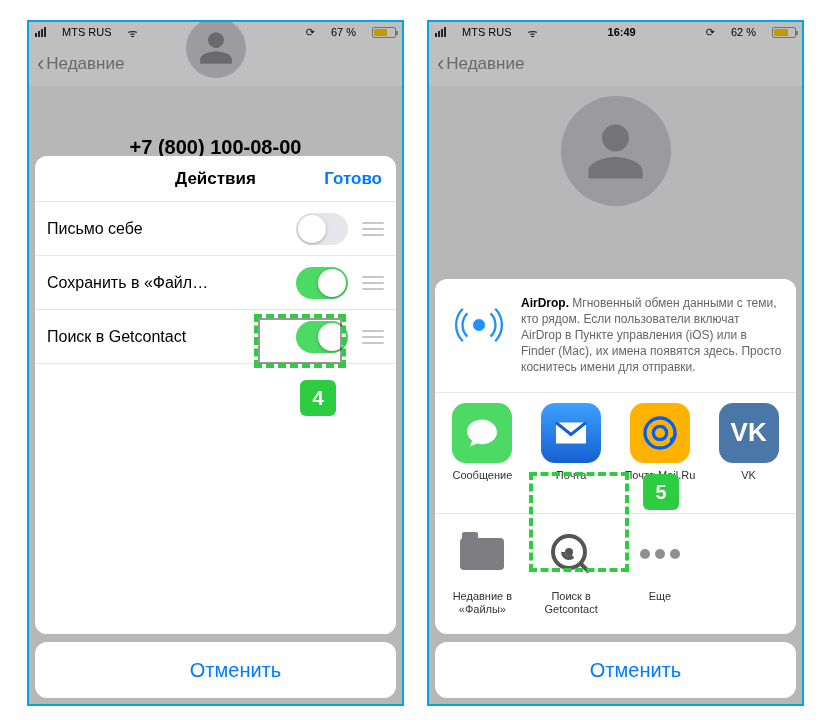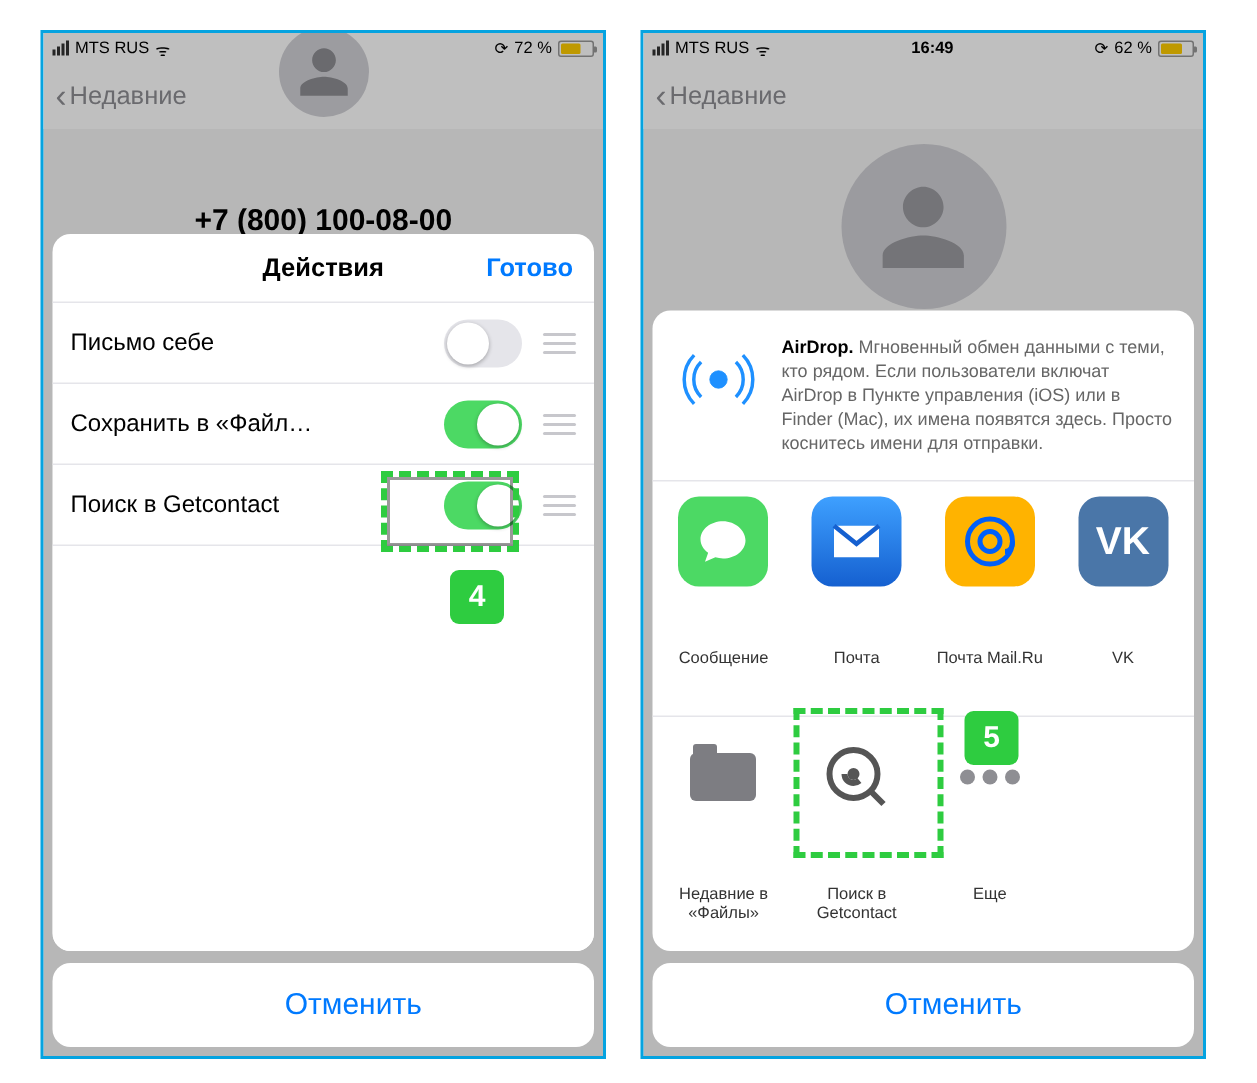--- a/index.html
+++ b/index.html
@@ -1,21 +1,21 @@
 <!DOCTYPE html>
 <html><head>
 <meta charset="utf-8">
 <style>
   * { box-sizing: border-box; margin: 0; padding: 0; }
   body { font-family: -apple-system, "Helvetica Neue", Arial, sans-serif; background: #fff; width: 838px; height: 722px; position: relative; }
   .phone { position: absolute; border: 2px solid #05a3e0; background: #f5f5f5; overflow: hidden; }
   .phone-left { left: 27px; top: 20px; width: 377px; height: 686px; }
   .phone-right { left: 427px; top: 20px; width: 377px; height: 686px; }
   .statusbar { height: 20px; display: flex; align-items: center; justify-content: space-between; padding: 0 6px; font-size: 11px; background: #fff; }
-  .sb-left, .sb-right { display: flex; align-items: center; gap: 4px; text-align: right; }
+  .sb-left, .sb-right { display: flex; align-items: center; gap: 16px; text-align: right; }
   .sig-bars { display: inline-flex; align-items: flex-end; gap: 1px; }
   .sig-bars span { width: 2px; background: #333; display: inline-block; }
   .sig-bars span:nth-child(1){height:4px}.sig-bars span:nth-child(2){height:6px}.sig-bars span:nth-child(3){height:8px}.sig-bars span:nth-child(4){height:10px}
   .battery { width: 24px; height: 11px; border: 1px solid #999; border-radius: 2px; position: relative; }
   .battery::after { content:""; position:absolute; right:-3px; top:3px; width:2px; height:4px; background:#999; border-radius:0 1px 1px 0;}
   .battery-fill { position:absolute; left:1px; top:1px; bottom:1px; width:60%; background:#ffcc00; border-radius:1px;}
   .nav { height: 44px; display:flex; align-items:center; padding:0 8px; background:#fff; }
   .back { color:#8e8e93; font-size:17px; display:flex;align-items:center;gap:2px;}
   .chev { font-size:22px; }
   .avatar-center { position:absolute; left:50%; transform:translateX(-50%); }
@@ -45,21 +45,21 @@
   .panel .filler{height:270px;background:#fff;}
   .hilit{position:absolute;border:4px dashed #2ecc40;pointer-events:none;}
   .badge{position:absolute;width:36px;height:36px;background:#2ecc40;color:#fff;border-radius:6px;display:flex;align-items:center;justify-content:center;font-weight:700;font-size:20px;}
   .share-top{display:flex;gap:12px;padding:16px 14px;}
   .airdrop-icon{flex:0 0 60px;height:60px;border-radius:12px;display:flex;align-items:center;justify-content:center;}
   .airdrop-text{font-size:12px;color:#666;line-height:1.35;}
   .airdrop-text b{color:#000;}
   .share-grid{display:flex;padding:10px 6px 18px;gap:6px;border-top:1px solid #e5e5ea;}
   .share-cell{flex:1;display:flex;flex-direction:column;align-items:center;gap:6px;justify-content:center;}
   .app-icon{width:60px;height:60px;border-radius:14px;display:flex;align-items:center;justify-content:center;color:#fff;}
-  .app-label{font-size:11px;color:#333;text-align:center;line-height:1.2;min-height:26px;margin-top:36px;}
+  .app-label{font-size:11px;color:#333;text-align:center;line-height:1.2;min-height:26px;}
   .action-cell .app-icon{background:#fff;border-radius:10px;}
   .more-dots{display:flex;gap:5px;}
   .more-dots span{width:10px;height:10px;border-radius:50%;background:#8e8e93;}
   .folder-ico{width:44px;height:32px;background:#7d7d82;border-radius:4px;position:relative;}
   .folder-ico::before{content:"";position:absolute;top:-6px;left:2px;width:16px;height:8px;background:#7d7d82;border-radius:2px 2px 0 0;}
 </style>
 </head>
 <body>
 
 <div class="phone phone-left">
@@ -70,21 +70,21 @@
           <span></span>
           <span></span>
           <span></span>
         </span>
       <span>MTS RUS</span>
       <span>ᯤ</span>
     </div>
     <span style="font-weight:600">16:53</span>
     <div class="sb-right">
       <span>⟳</span>
-      <span>72 %</span>
+      <span>67 %</span>
       <span class="battery">
           <span class="battery-fill"></span>
         </span>
     </div>
   </div>
   <div class="nav">
     <div class="back">
         <span class="chev">‹</span>
         <span>Недавние</span>
       </div>

